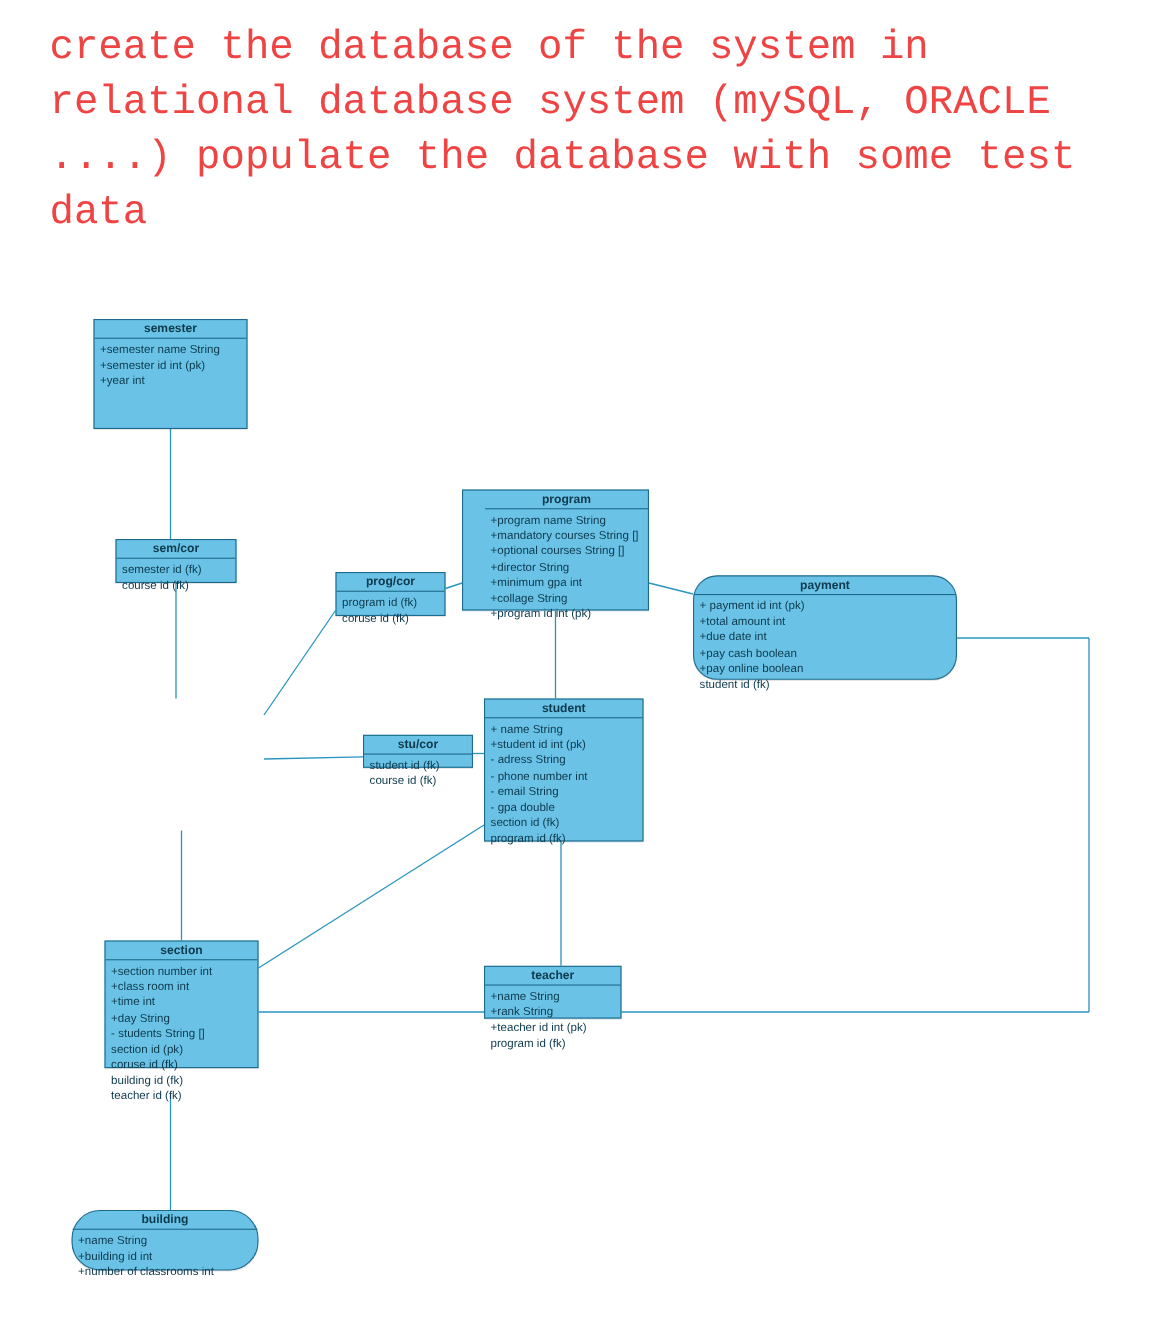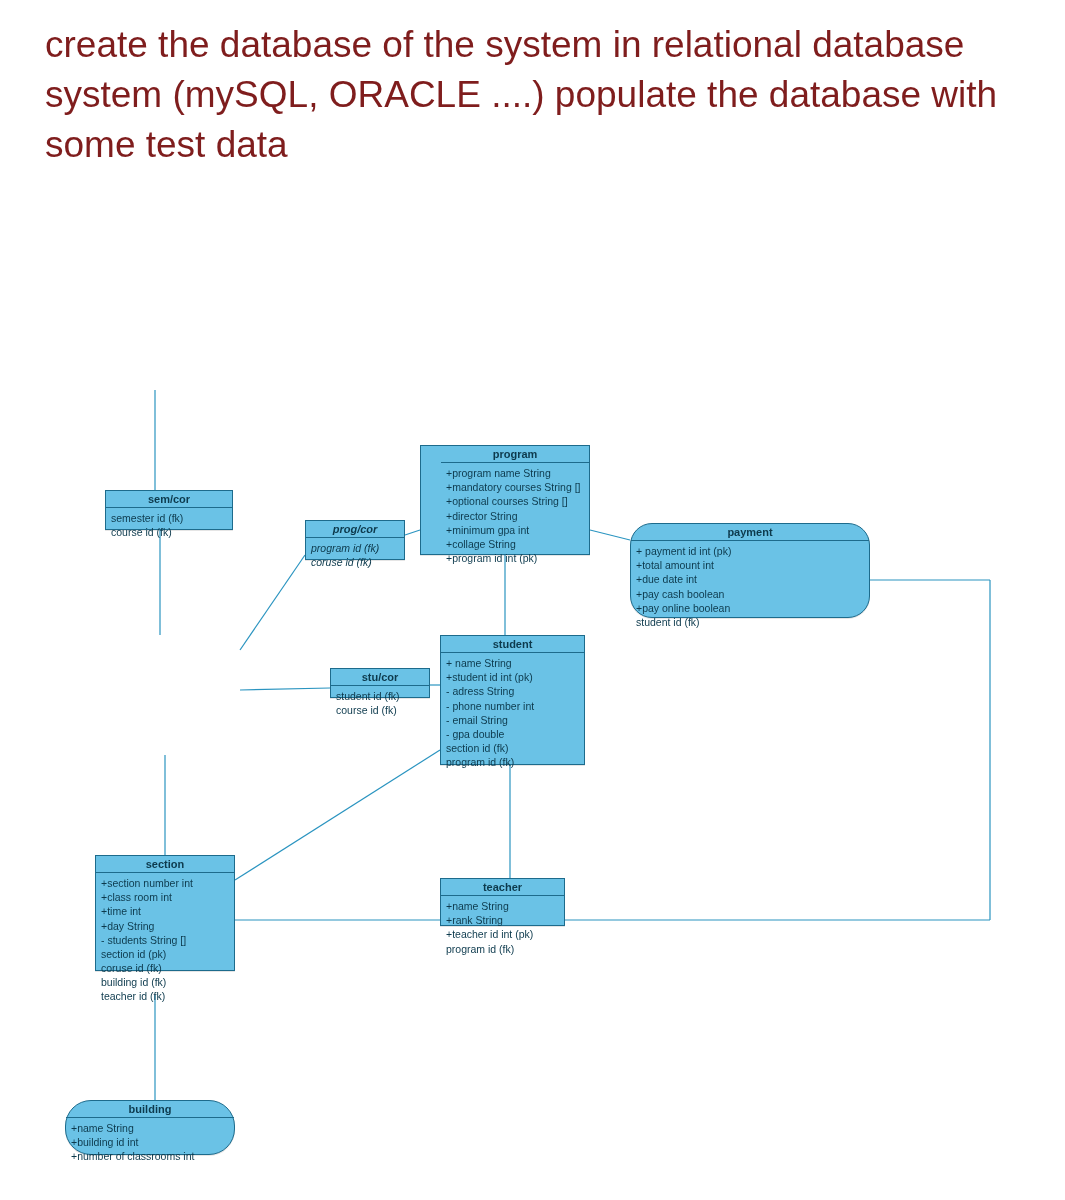--- a/index.html
+++ b/index.html
@@ -11,22 +11,23 @@
       position: relative;
       overflow: hidden;
     }
     .heading {
       position: absolute;
       top: 20px;
       left: 45px;
       width: 980px;
       font-size: 37px;
       line-height: 1.35;
-      color: #7f1d1d;
+      color: #ef4444;
       font-weight: 400;
+      font-family: Liberation Mono, monospace;
     }
     .canvas {
       position: absolute;
       top: 280px;
       left: 40px;
       width: 1000px;
       height: 900px;
     }
     .entity {
       position: absolute;
@@ -46,22 +47,22 @@
     .entity .e-body {
       padding: 3px 5px 6px 5px;
     }
     .entity .e-body div {
       line-height: 1.35;
       white-space: nowrap;
     }
 
     
     #e-semester { top: 10px; left: 45px; width: 140px; height: 100px; }
-    #e-semcor   { top: 210px; left: 65px; width: 128px; height: 40px; }
-    #e-progcor  { top: 240px; left: 265px; width: 100px; height: 40px; font-style: italic; }
+    #e-semcor   { top: 210px; left: 65px; width: 110px; height: 40px; }
+    #e-progcor  { top: 240px; left: 265px; width: 100px; height: 40px; }
     #e-program  { top: 165px; left: 380px; width: 170px; height: 110px; padding-left: 20px; }
     #e-payment  { top: 243px; left: 590px; width: 240px; height: 95px; border-radius: 22px; }
     #e-course   { top: 355px; left: 60px; width: 140px; height: 120px; }
     #e-stucor   { top: 388px; left: 290px; width: 100px; height: 30px; }
     #e-student  { top: 355px; left: 400px; width: 145px; height: 130px; }
     #e-section  { top: 575px; left: 55px; width: 140px; height: 116px; }
     #e-teacher  { top: 598px; left: 400px; width: 125px; height: 48px; }
     #e-building { top: 820px; left: 25px; width: 170px; height: 55px; border-radius: 26px; }
 
     svg.connectors {
@@ -110,20 +111,28 @@
 
   <line x1="400" y1="470" x2="195" y2="600"></line>
 
   <line x1="400" y1="640" x2="195" y2="640"></line>
 
   <line x1="470" y1="598" x2="470" y2="485"></line>
 </svg>
 
 <div class="canvas">
 
+  <div id="e-semester" class="entity">
+    <div class="e-title">semester</div>
+    <div class="e-body">
+      <div>+semester name String</div>
+      <div>+semester id int (pk)</div>
+      <div>+year int</div>
+    </div>
+  </div>
 
   <div id="e-semcor" class="entity">
     <div class="e-title">sem/cor</div>
     <div class="e-body">
       <div>semester id (fk)</div>
       <div>course id (fk)</div>
     </div>
   </div>
 
   <div id="e-progcor" class="entity">

